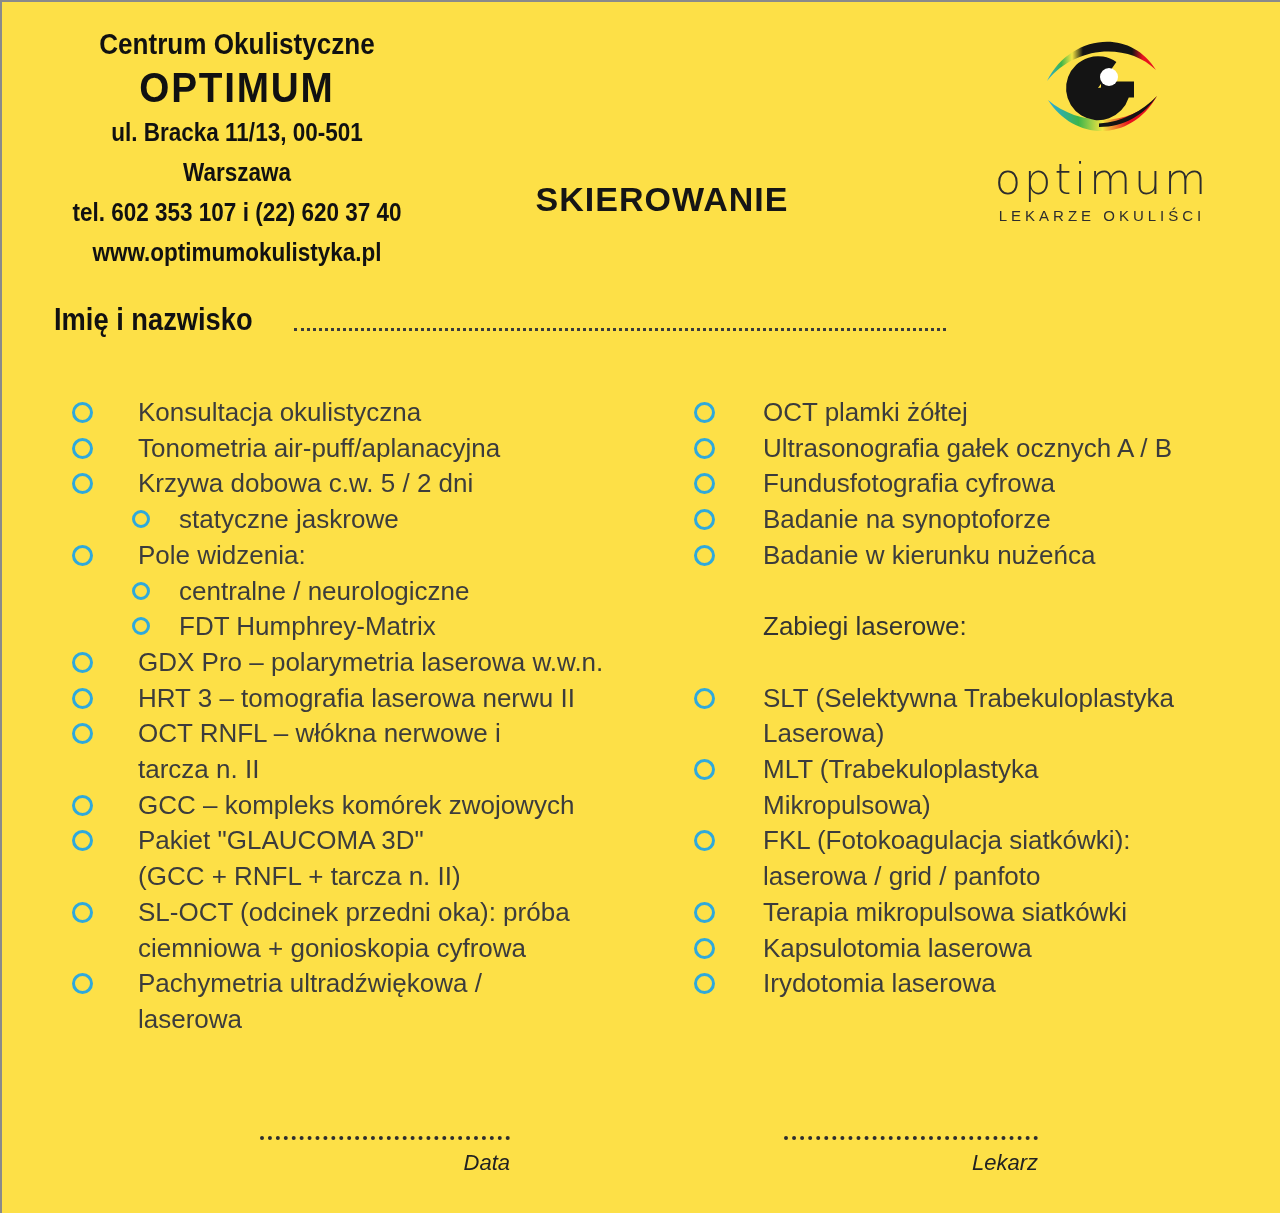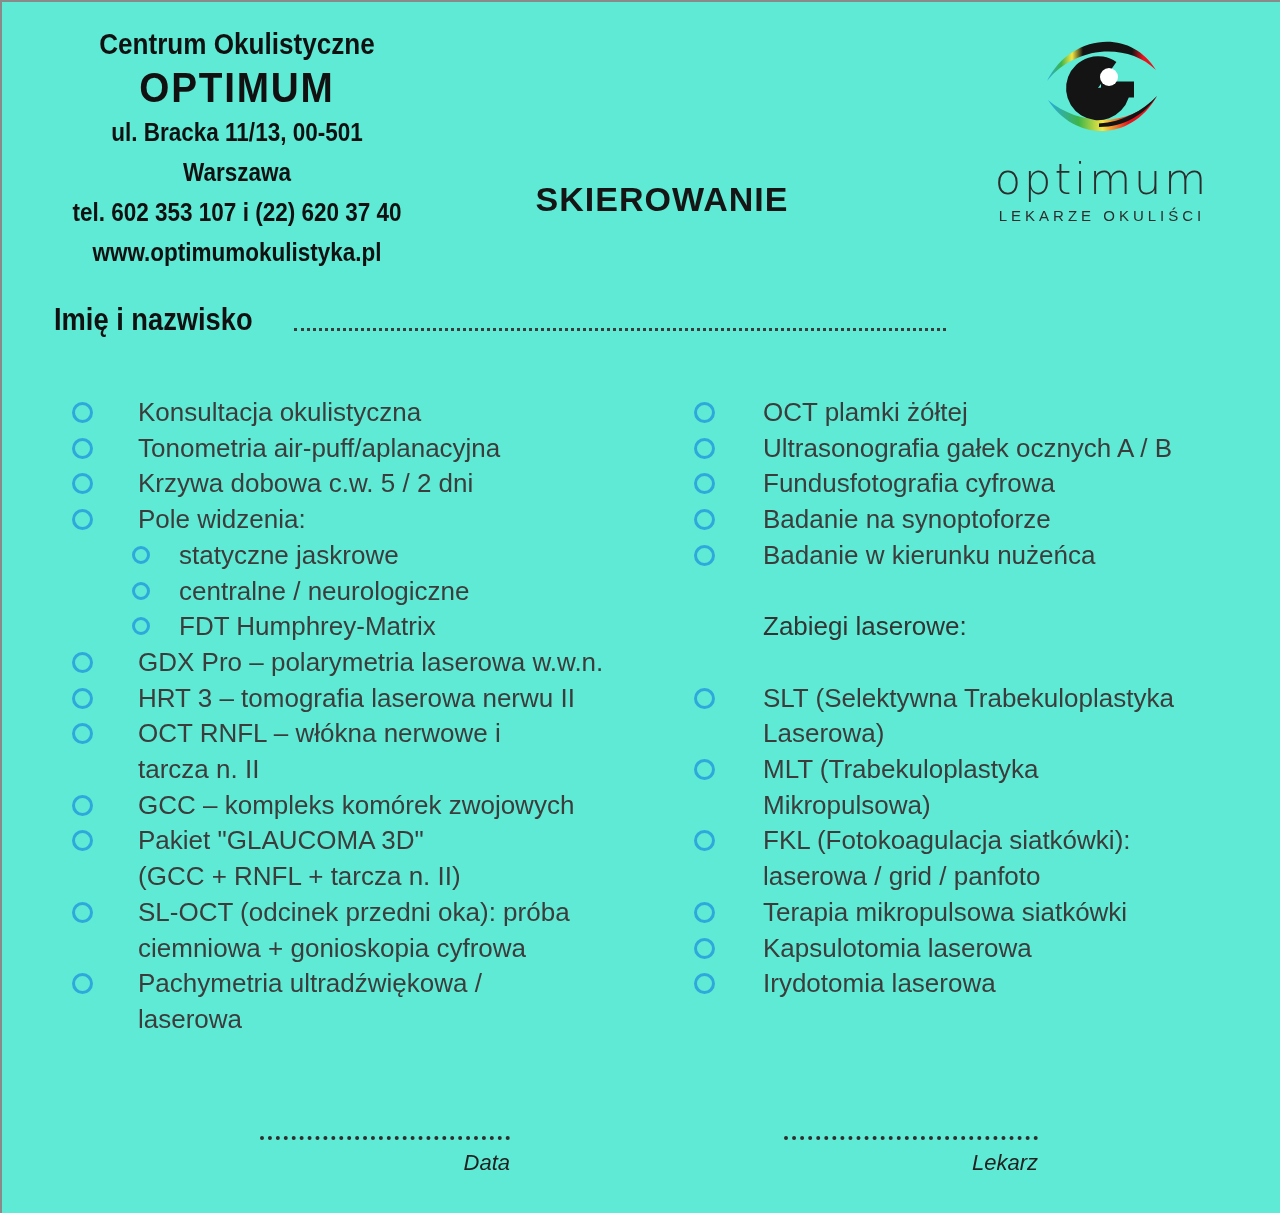--- a/index.html
+++ b/index.html
@@ -1,17 +1,17 @@
 <!DOCTYPE html>
 <html lang="pl" style="--accent: #2fa9dc;"><head>
 <meta charset="utf-8">
 <style>
   html,body { margin:0; padding:0; background:#fff; }
   .page {
-    position:relative; width:1280px; height:1213px; background:#5eead4;
+    position:relative; width:1280px; height:1213px; background:#fde047;
     border-top:2px solid #8a8a8a; border-left:2px solid #8a8a8a;
     box-sizing:border-box; overflow:hidden;
     font-family:"Liberation Sans", sans-serif; color:#3c3c3c;
   }
   
   .clinic-block {
     position:absolute; left:40px; top:24px; width:390px; text-align:center;
     color:#111; font-weight:bold; transform:scaleX(0.9); transform-origin:50% 0;
   }
   .clinic-line1 { font-size:29px; line-height:36px; }
@@ -119,28 +119,28 @@
       <div class="check-item">
         <span class="circle"></span>
         <span class="item-text">Tonometria air-puff/aplanacyjna</span>
       </div>
 
       <div class="check-item">
         <span class="circle"></span>
         <span class="item-text">Krzywa dobowa c.w. 5 / 2 dni</span>
       </div>
 
+      <div class="check-item sub">
+        <span class="circle"></span>
+        <span class="item-text">statyczne jaskrowe</span>
+      </div>
+
       <div class="check-item">
         <span class="circle"></span>
         <span class="item-text">Pole widzenia:</span>
-      </div>
-
-      <div class="check-item sub">
-        <span class="circle"></span>
-        <span class="item-text">statyczne jaskrowe</span>
       </div>
 
       <div class="check-item sub">
         <span class="circle"></span>
         <span class="item-text">centralne / neurologiczne</span>
       </div>
 
       <div class="check-item sub">
         <span class="circle"></span>
         <span class="item-text">FDT Humphrey-Matrix</span>

